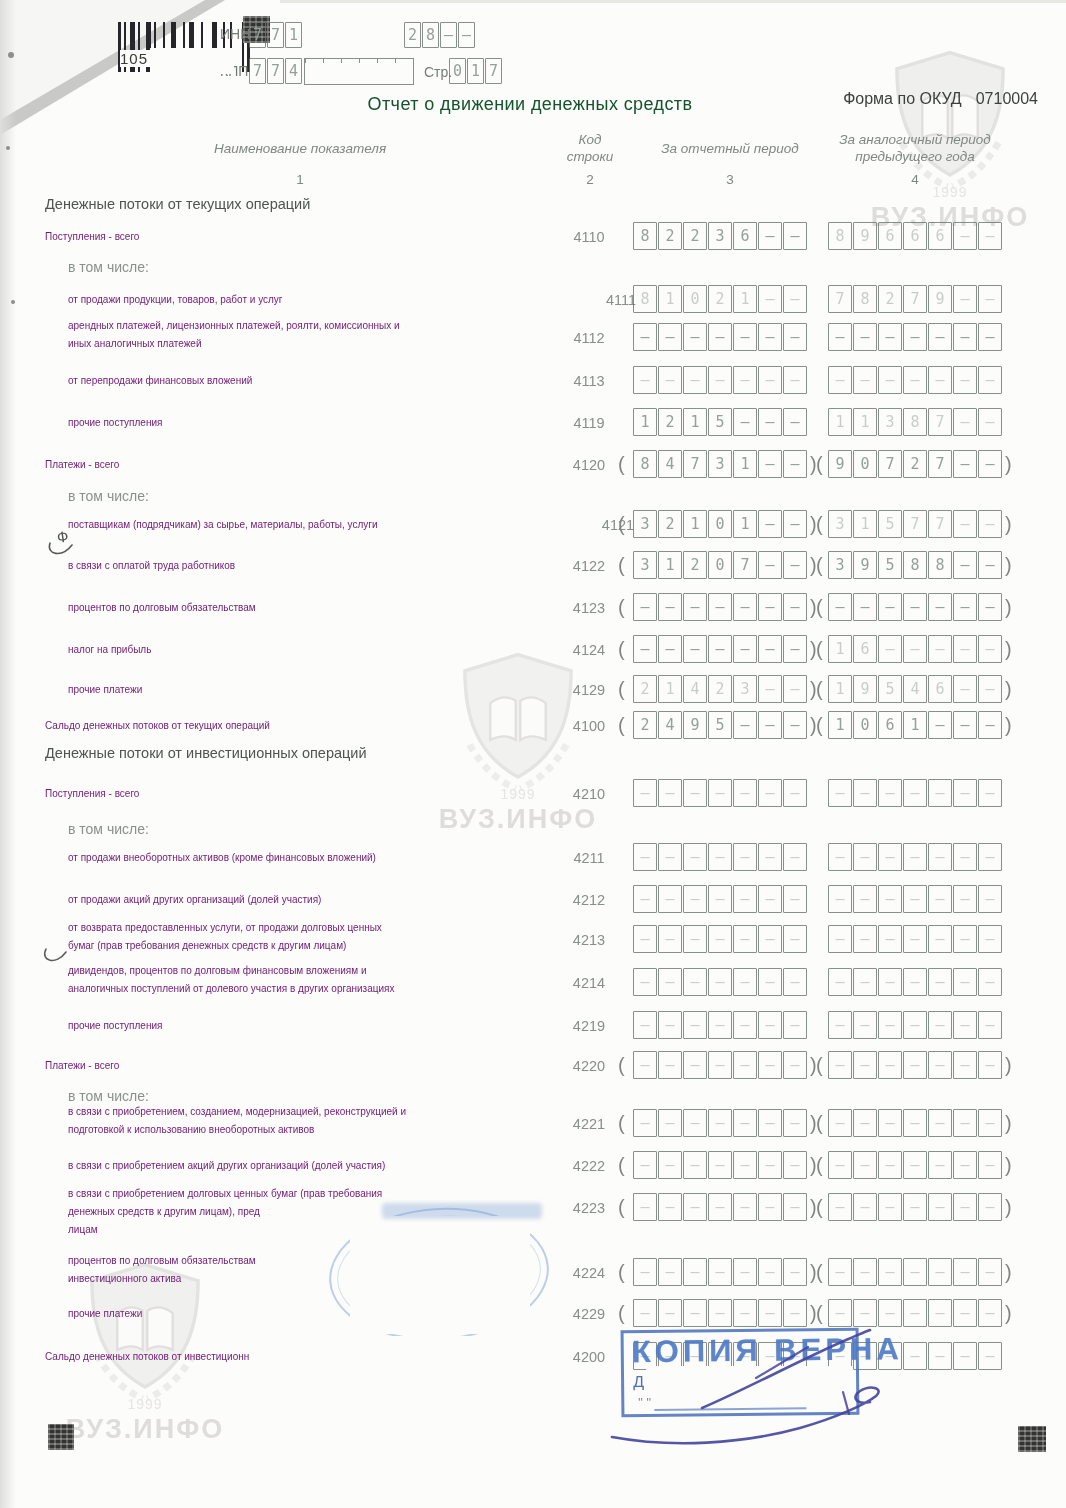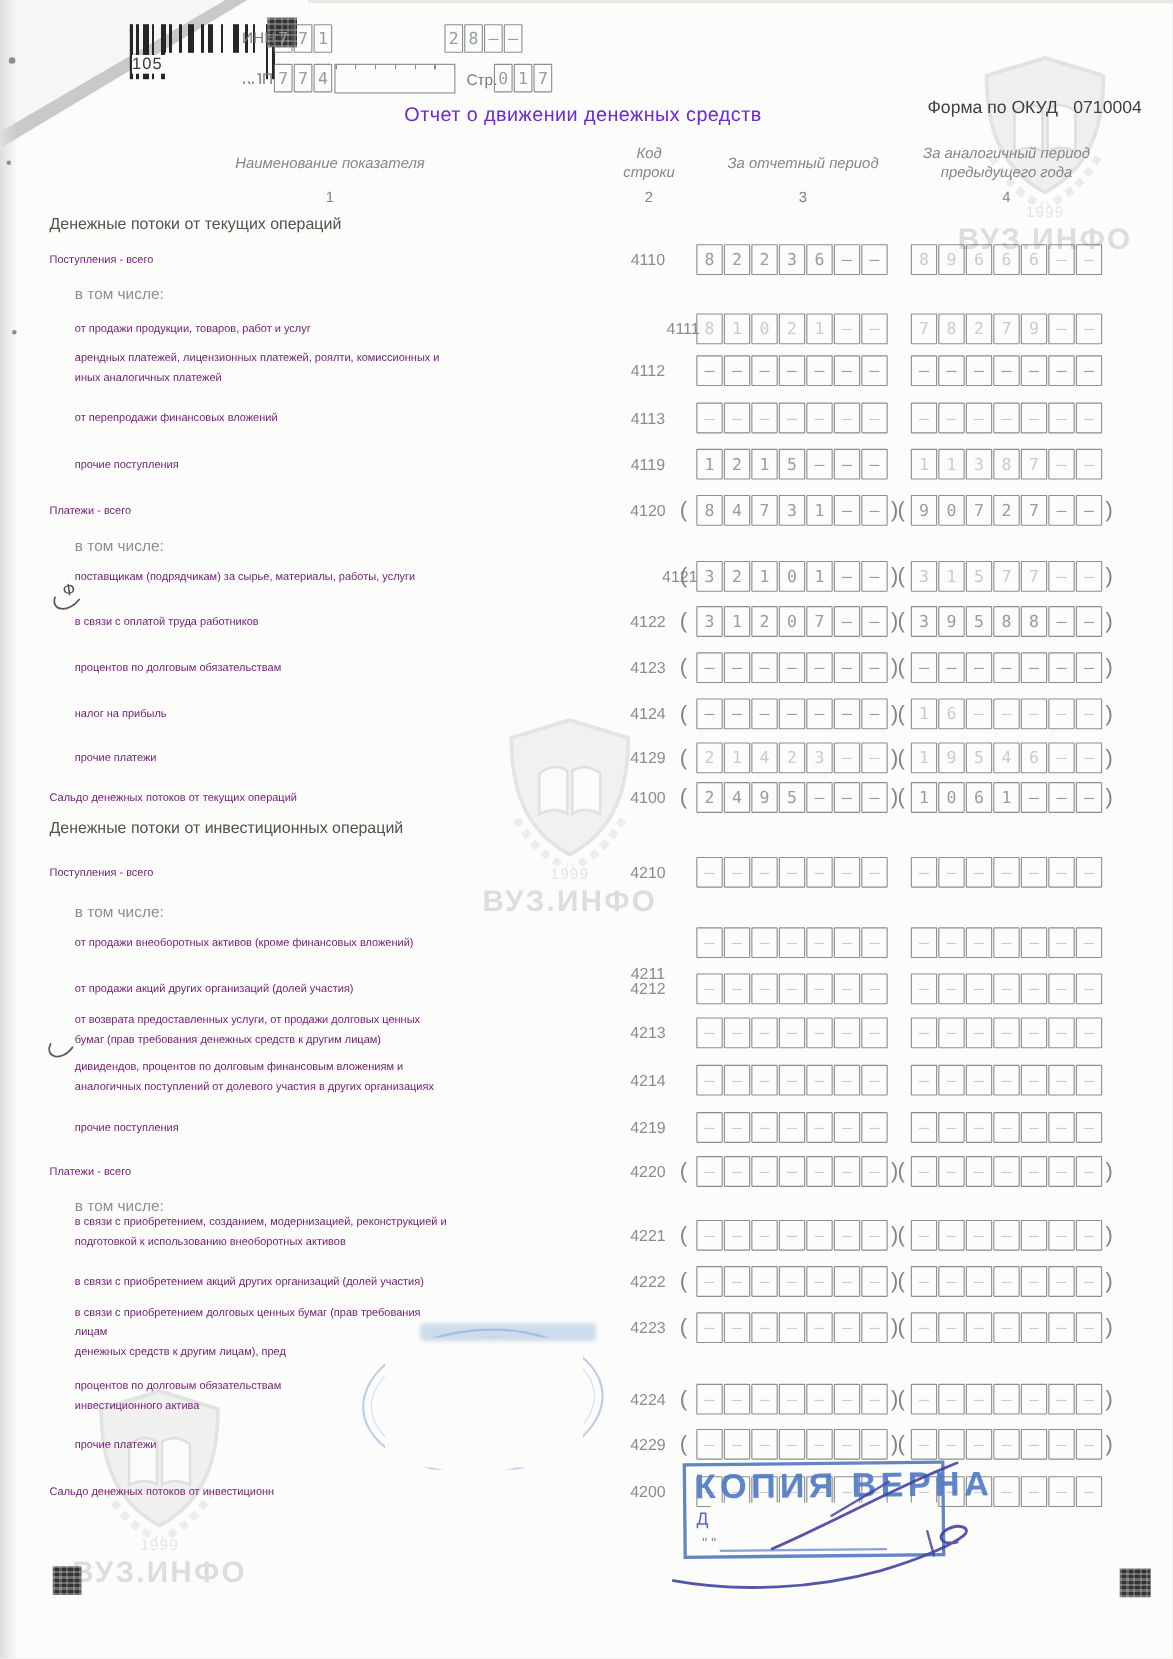--- a/index.html
+++ b/index.html
@@ -34,21 +34,21 @@
   .field-cells{position:absolute;display:flex;z-index:2;}
   .field-cells .cell{width:17px;height:26px;margin-right:1px;}
   .cell{box-sizing:border-box;border:1px solid rgba(108,115,109,.8);border-radius:1px;
         display:inline-flex;align-items:center;justify-content:center;background:transparent;}
   .digit{font-family:"DejaVu Sans Mono",monospace;font-size:15px;color:#96a09a;}
   .digit.faint{opacity:.5;}
   .kpp-wide{position:absolute;left:304px;top:58px;width:110px;height:27px;z-index:2;box-sizing:border-box;
     border:1px solid rgba(108,115,109,.8);
     background-image:repeating-linear-gradient(90deg,rgba(108,115,109,.8) 0 1px,transparent 1px 18px);
     background-size:100% 4px;background-repeat:no-repeat;}
-  .doc-title{position:absolute;left:530px;top:94px;transform:translateX(-50%);font-size:18px;color:#6d28d9;
+  .doc-title{position:absolute;left:530px;top:94px;transform:translateX(-50%);font-size:18px;color:#14532d;
     letter-spacing:.4px;white-space:nowrap;z-index:2;}
   .okud{position:absolute;right:28px;top:90px;font-size:16px;color:#3c413c;z-index:2;white-space:nowrap;}
   .okud b{font-weight:normal;margin-left:14px;}
   
   .colhead{position:absolute;z-index:2;font-size:13.5px;font-style:italic;color:#818782;text-align:center;line-height:17px;}
   .colnum{position:absolute;z-index:2;font-size:13.5px;color:#818782;text-align:center;}
   
   #rows-layer{position:absolute;inset:0;z-index:2;}
   .section-label{position:absolute;font-size:14.5px;color:#4f544e;}
   .note-label{position:absolute;left:68px;font-size:14px;color:#8a908b;}
@@ -890,21 +890,21 @@
           <span class="digit faint">–</span>
         </span>
         <span class="cell">
           <span class="digit faint">–</span>
         </span>
       </div>
       <div class="note-label" style="top: 821px;">в том числе:</div>
       <div class="row-label" style="left: 68px; top: 849px;">
         <div>от продажи внеоборотных активов (кроме финансовых вложений)</div>
       </div>
-      <div class="row-code" style="top: 850px; margin-top: 28px;">4211</div>
+      <div class="row-code" style="top: 850px;">4211</div>
       <div class="cells" style="left: 633px; top: 843px;">
         <span class="cell">
           <span class="digit faint">–</span>
         </span>
         <span class="cell">
           <span class="digit faint">–</span>
         </span>
         <span class="cell">
           <span class="digit faint">–</span>
         </span>
@@ -1305,22 +1305,22 @@
         <span class="cell">
           <span class="digit faint">–</span>
         </span>
       </div>
       <div class="paren" style="left: 618px; top: 1154px;">(</div>
       <div class="paren" style="left: 810px; top: 1154px;">)</div>
       <div class="paren" style="left: 816px; top: 1154px;">(</div>
       <div class="paren" style="left: 1005px; top: 1154px;">)</div>
       <div class="row-label" style="left: 68px; top: 1185px;">
         <div>в связи с приобретением долговых ценных бумаг (прав требования</div>
+        <div>денежных средств к другим лицам), пред</div>
         <div>лицам</div>
-        <div>денежных средств к другим лицам), пред</div>
       </div>
       <div class="row-code" style="top: 1200px;">4223</div>
       <div class="cells" style="left: 633px; top: 1193px;">
         <span class="cell">
           <span class="digit faint">–</span>
         </span>
         <span class="cell">
           <span class="digit faint">–</span>
         </span>
         <span class="cell">

